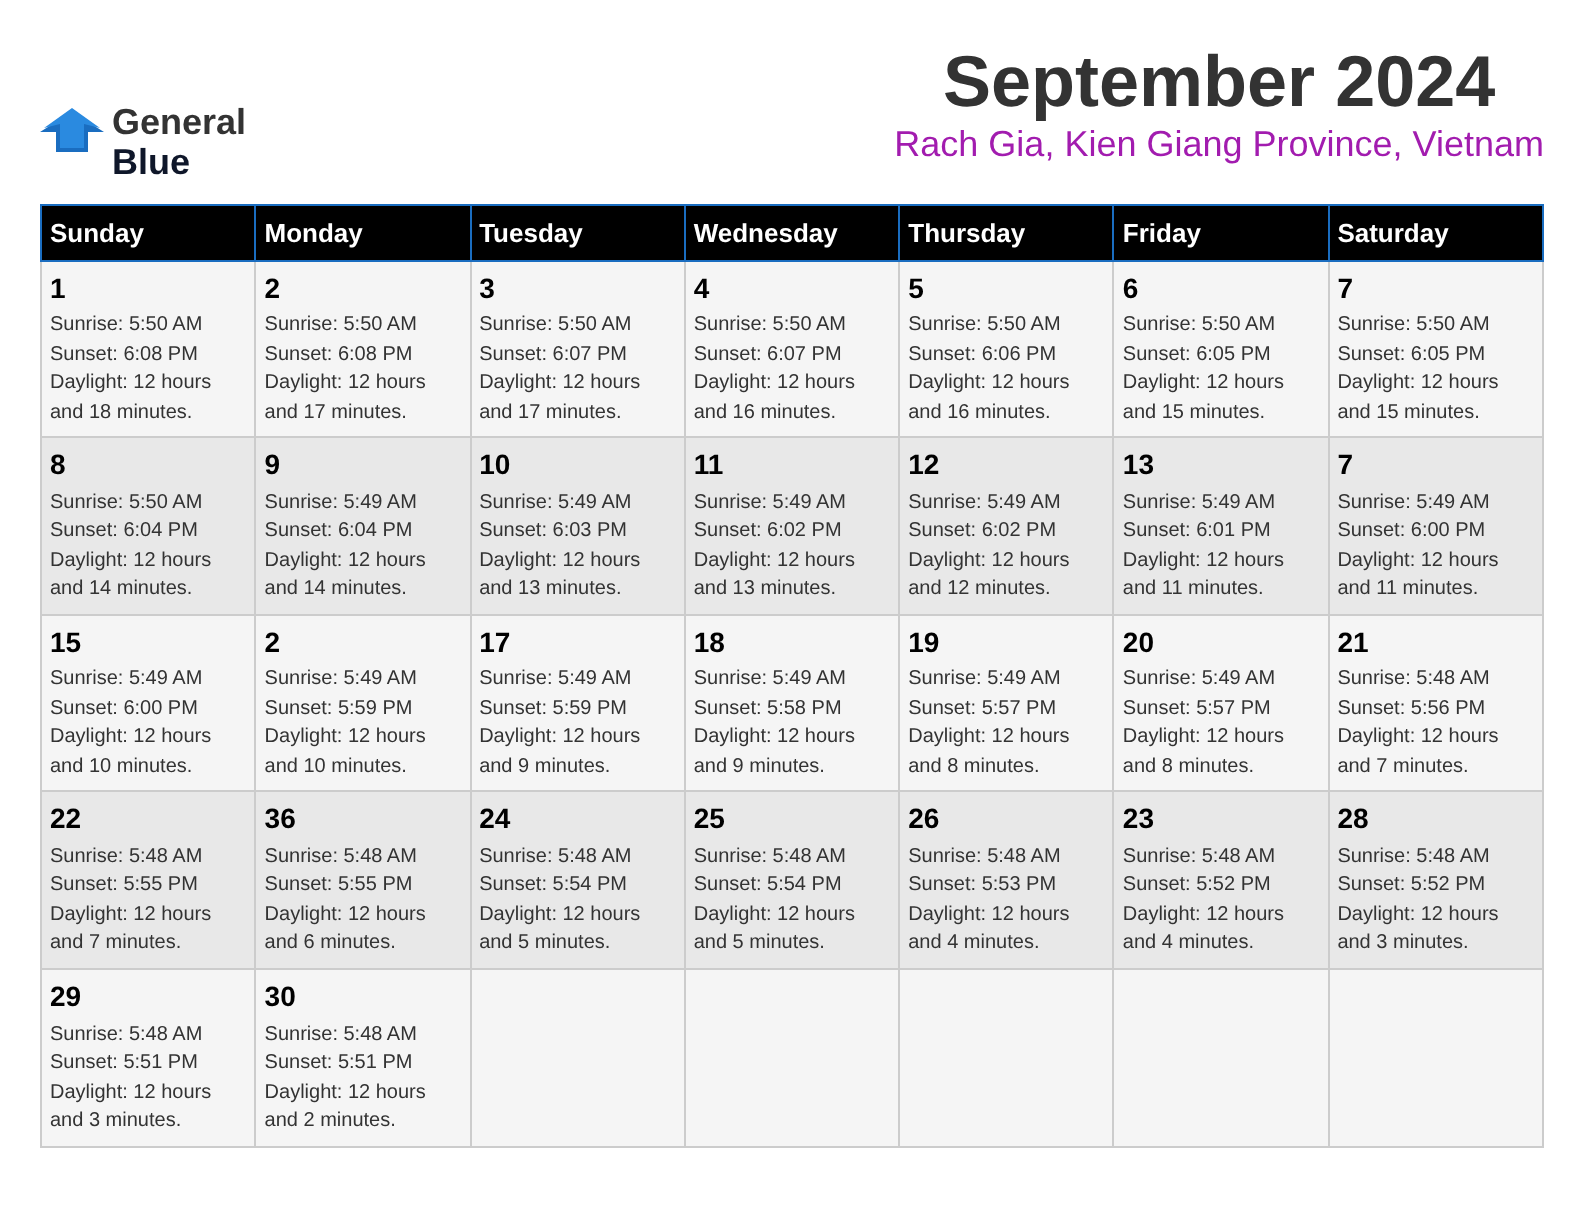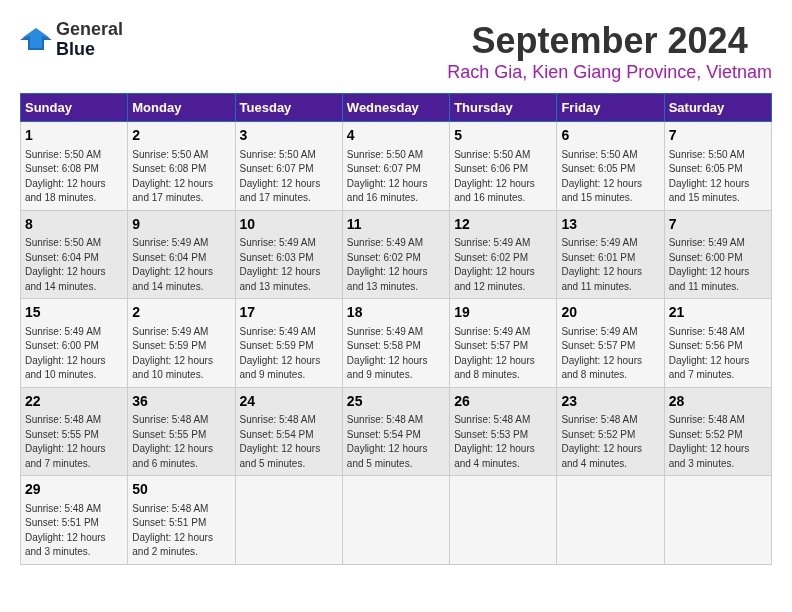--- a/index.html
+++ b/index.html
@@ -11,22 +11,23 @@
       padding: 20px;
     }
     .header-area {
       display: flex;
       justify-content: space-between;
       align-items: flex-start;
       margin-bottom: 10px;
     }
     .logo {
       display: flex;
-      align-items: center;
+      align-items: flex-start;
       gap: 4px;
+      margin-top: 32px;
     }
     .logo-text {
       font-size: 18px;
       font-weight: bold;
       color: #333;
       line-height: 1.1;
     }
     .logo-text span {
       color: #0f172a;
     }
@@ -46,21 +47,21 @@
     .location-title {
       font-size: 18px;
       color: #a21caf;
     }
     table {
       width: 100%;
       border-collapse: collapse;
       font-size: 10.5px;
     }
     thead tr th {
-      background-color: #4c1d95;
+      background-color: #000000;
       color: #fff;
       padding: 6px 4px;
       text-align: left;
       font-size: 13px;
       font-weight: bold;
       border: 1px solid #1a6dc0;
     }
     tbody tr td {
       border: 1px solid #ccc;
       vertical-align: top;
@@ -331,21 +332,21 @@
       </tr>
       <tr>
         <td>
           <span class="day-number">29</span>
           <div class="day-info" style="white-space: pre-line;">Sunrise: 5:48 AM
 Sunset: 5:51 PM
 Daylight: 12 hours
 and 3 minutes.</div>
         </td>
         <td>
-          <span class="day-number">50</span>
+          <span class="day-number">30</span>
           <div class="day-info" style="white-space: pre-line;">Sunrise: 5:48 AM
 Sunset: 5:51 PM
 Daylight: 12 hours
 and 2 minutes.</div>
         </td>
         <td class="empty-cell"></td>
         <td class="empty-cell"></td>
         <td class="empty-cell"></td>
         <td class="empty-cell"></td>
         <td class="empty-cell"></td>

